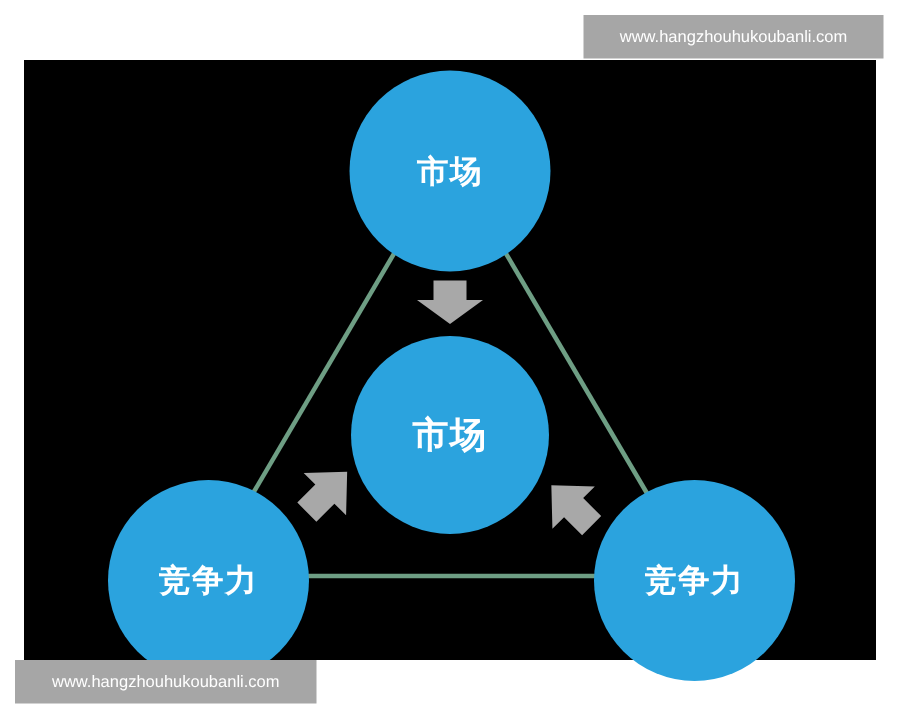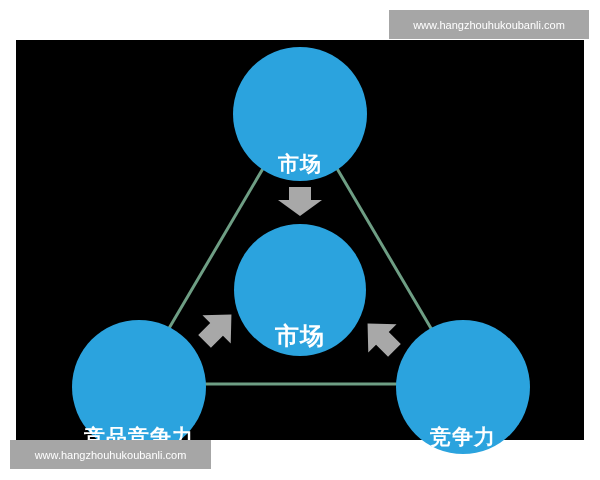--- a/index.html
+++ b/index.html
@@ -6,21 +6,21 @@
   body {
     width: 600px; height: 480px; background: #ffffff; position: relative; overflow: hidden;
     font-family: "DejaVu Sans", sans-serif;
   }
   .panel {
     position: absolute; left: 16px; top: 40px; width: 568px; height: 400px; background: #000000;
   }
   svg.diagram { position: absolute; left: 0; top: 0; width: 600px; height: 480px; }
   .node {
     position: absolute; border-radius: 50%; background: #2ba3de;
-    display: flex; align-items: flex-end; justify-content: center;
+    display: flex; flex-direction: column; align-items: center; justify-content: center;
     color: #ffffff; font-weight: bold; font-size: 21px; line-height: 34px; letter-spacing: 1px;
   }
   .node.center { font-size: 24px; line-height: 40px; }
   .watermark {
     position: absolute; background: #a6a6a6; color: #ffffff; font-family: "Liberation Sans", sans-serif;
     font-size: 11px; display: flex; align-items: center; justify-content: center;
   }
 </style>
 </head>
 <body>
@@ -42,21 +42,20 @@
 
 <div class="node" style="left:233px; top:47px; width:134px; height:134px;">
   <span>市场</span>
 </div>
 
 <div class="node center" style="left:234px; top:224px; width:132px; height:132px;">
   <span>市场</span>
 </div>
 
 <div class="node" style="left:72px; top:320px; width:134px; height:134px;">
-  <span>竞品</span>
   <span>竞争力</span>
 </div>
 
 <div class="node" style="left:396px; top:320px; width:134px; height:134px;">
   <span>竞争力</span>
 </div>
 
 <div class="watermark" style="left:389px; top:10px; width:200px; height:29px;">www.hangzhouhukoubanli.com</div>
 
 <div class="watermark" style="left:10px; top:440px; width:201px; height:29px;">www.hangzhouhukoubanli.com</div>

